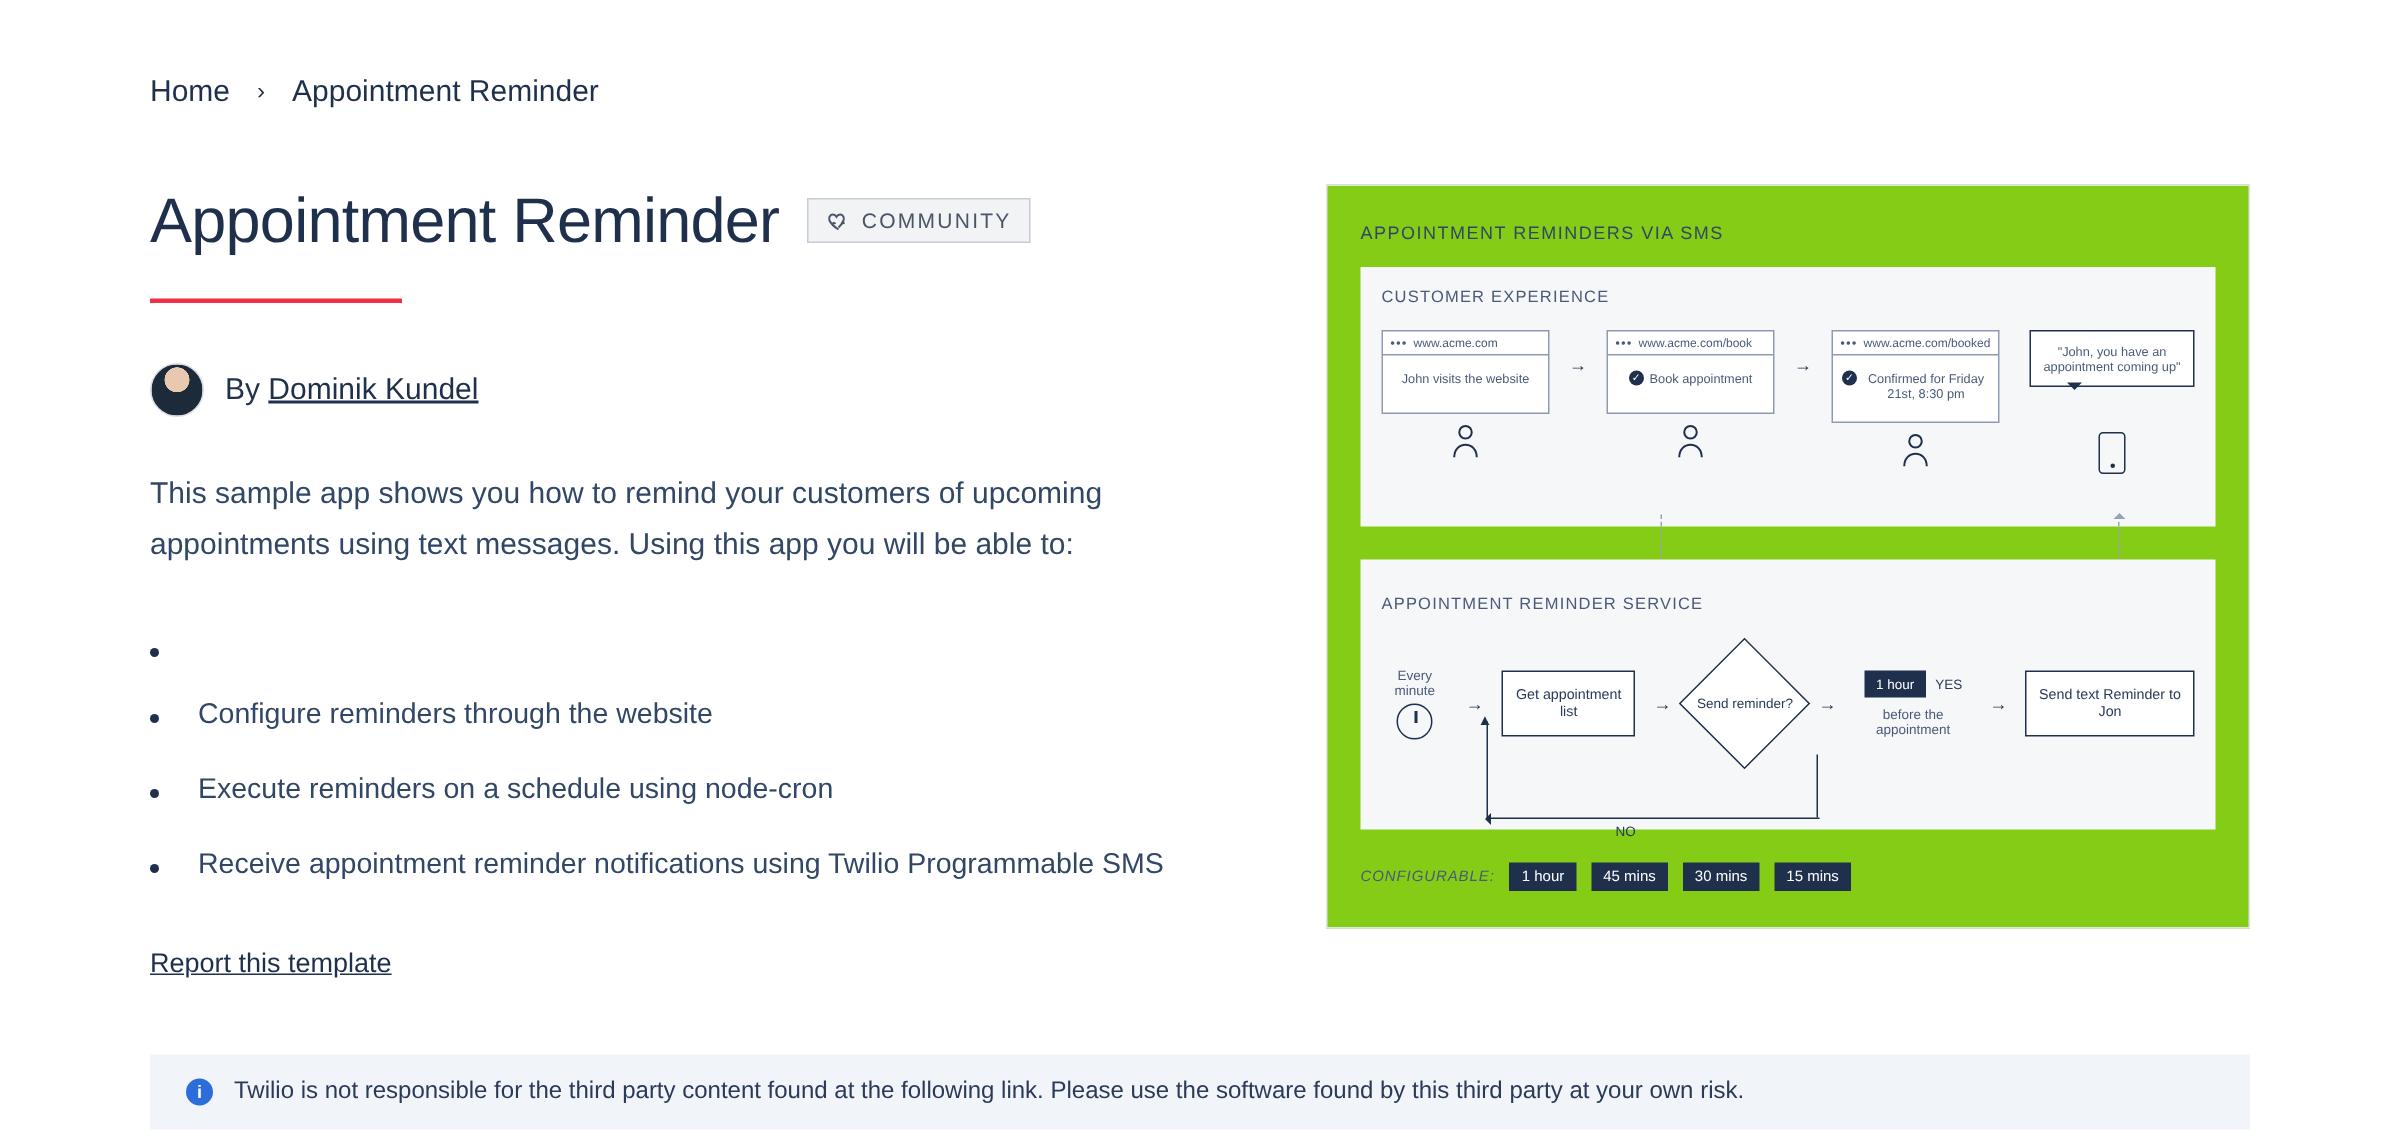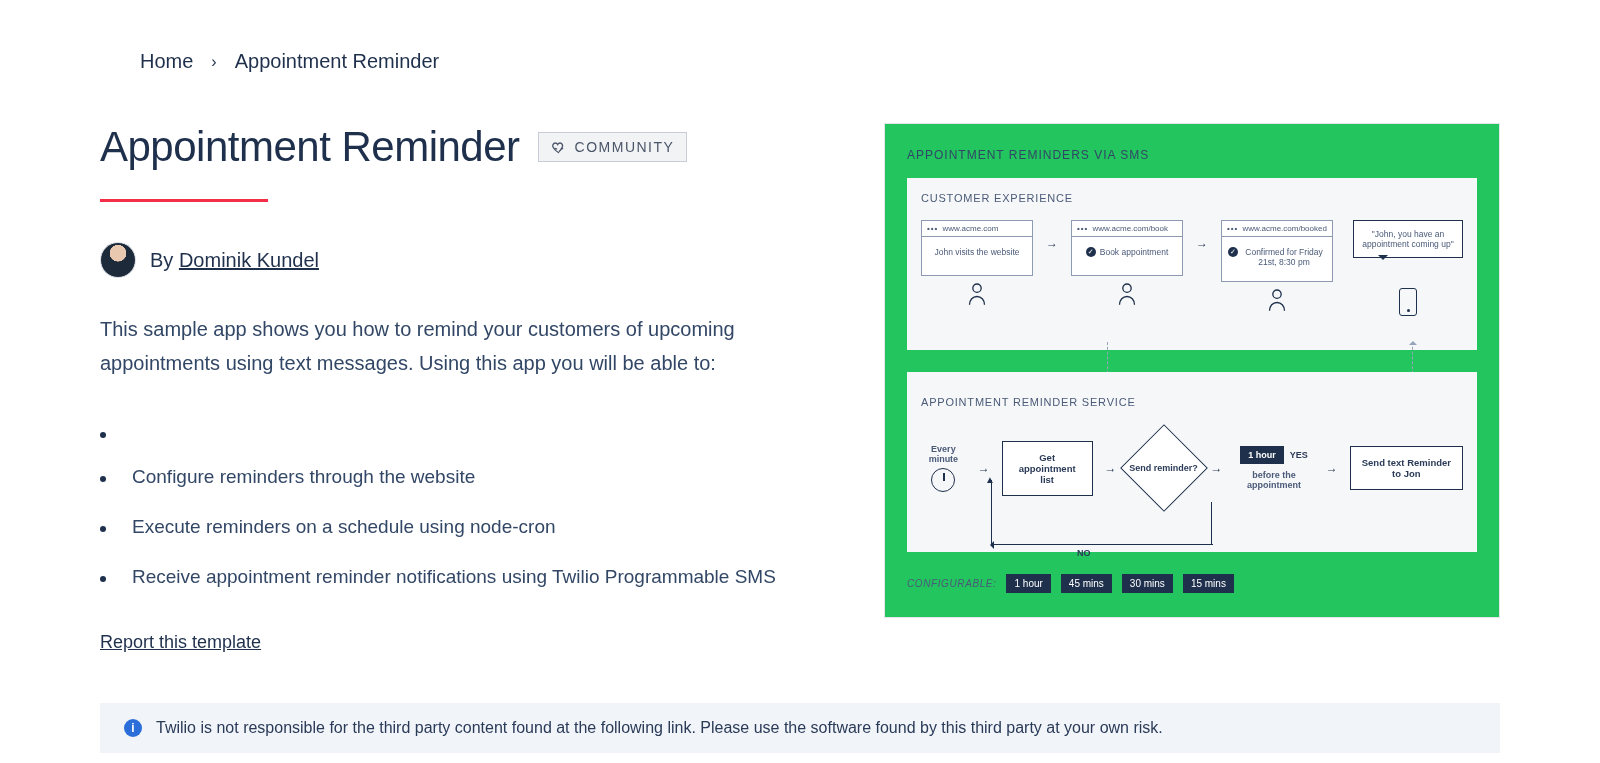--- a/index.html
+++ b/index.html
@@ -6,21 +6,21 @@
   body {
     font-family: -apple-system, BlinkMacSystemFont, "Segoe UI", Helvetica, Arial, sans-serif;
     background: #fff;
     color: #1f304c;
     width: 1600px;
     font-size: 16px;
   }
   .page { padding: 50px 100px 30px 100px; }
 
   
-  .breadcrumb { display: flex; align-items: center; gap: 18px; font-size: 20px; color: #1f304c; margin-bottom: 50px; margin-left: 40px; }
+  .breadcrumb { display: flex; align-items: center; gap: 18px; font-size: 20px; color: #1f304c; margin-bottom: 50px; }
   .breadcrumb a { color: #1f304c; text-decoration: none; }
   .chevron { font-size: 16px; color: #1f304c; }
 
   
   .cols { display: flex; gap: 48px; align-items: flex-start; }
   .left { flex: 1 1 auto; min-width: 0; }
   .right { flex: 0 0 600px; }
 
   
   .title-row { display: flex; align-items: center; gap: 18px; }
@@ -45,21 +45,21 @@
   .author-text a { color: #1f304c; text-decoration: underline; }
 
   
   .lede { font-size: 20px; line-height: 1.7; color: #324766; margin-bottom: 28px; max-width: 720px; }
   ul.features { list-style: none; padding-left: 0; margin-bottom: 30px; }
   ul.features li { display: flex; align-items: flex-start; gap: 26px; padding: 14px 0; font-size: 19px; color: #324766; }
   ul.features .bullet { width: 6px; height: 6px; border-radius: 50%; background: #1f304c; margin-top: 10px; flex: 0 0 6px; }
   .report { font-size: 18px; color: #1f304c; display: inline-block; }
 
   
-  .card { border: 1px solid #e2e5ea; background: #22c55e; padding: 24px 22px; }
+  .card { border: 1px solid #e2e5ea; background: #84cc16; padding: 24px 22px; }
   .card-title { font-size: 12px; letter-spacing: 1px; color: #324766; margin-bottom: 16px; }
   .panel { background: #f6f7f9; padding: 14px 14px 18px 14px; margin-bottom: 22px; position: relative; }
   .panel-label { font-size: 11px; letter-spacing: 0.8px; color: #4a5a78; margin-bottom: 16px; }
 
   
   .ce-row { display: flex; align-items: flex-start; gap: 10px; }
   .browser {
     width: 112px; border: 1px solid #8e9ab3; background: #fff; font-size: 8.5px; color: #4a5a78;
   }
   .browser .tabbar { display:flex; align-items:center; gap:4px; padding:3px 5px; border-bottom:1px solid #8e9ab3; font-size:8px; }
@@ -74,21 +74,21 @@
   .bubble::after { content:""; position:absolute; bottom:-8px; left:24px; width:0; height:0; border:5px solid transparent; border-top-color:#1f304c; }
   .phoneicon { margin-top:30px; width:18px; height:28px; border:1.5px solid #1f304c; border-radius:3px; position:relative; }
   .phoneicon::after { content:""; position:absolute; bottom:3px; left:50%; width:3px; height:3px; margin-left:-1.5px; border-radius:50%; background:#1f304c; }
 
   
   .dash-v { position:absolute; border-left:1.5px dashed #97a3ba; }
   .dash-v.arrowdown::after { content:""; position:absolute; bottom:-5px; left:-4px; border:4px solid transparent; border-top-color:#97a3ba; }
   .dash-v.arrowup::before { content:""; position:absolute; top:-5px; left:-4px; border:4px solid transparent; border-bottom-color:#97a3ba; }
 
   
-  .svc-row { display:flex; align-items:center; gap:10px;font-weight:bold; }
+  .svc-row { display:flex; align-items:center; gap:10px; }
   .svc-label { font-size:9px; color:#4a5a78; text-align:center; }
   .clock { width:24px; height:24px; border:1.6px solid #1f304c; border-radius:50%; position:relative; }
   .clock::after { content:""; position:absolute; top:4px; left:11px; width:1.5px; height:8px; background:#1f304c; }
   .clock-wrap { display:flex; flex-direction:column; align-items:center; gap:4px; }
   .arrow-r { color:#1f304c; font-size:12px; padding:0 2px;}
   .box { border:1px solid #1f304c; background:#fff; padding:10px 8px; font-size:9.5px; text-align:center; color:#2a3a57; min-width:88px;}
   .diamond-wrap { position:relative; width:88px; height:88px; display:flex; align-items:center; justify-content:center;}
   .diamond { position:absolute; width:62px; height:62px; border:1px solid #1f304c; background:#fff; transform:rotate(45deg);}
   .diamond-text { position:relative; font-size:9px; color:#2a3a57; text-align:center; width:70px; z-index:1;}
   .timebox { background:#1f304c; color:#fff; font-size:9px; padding:4px 8px;}

